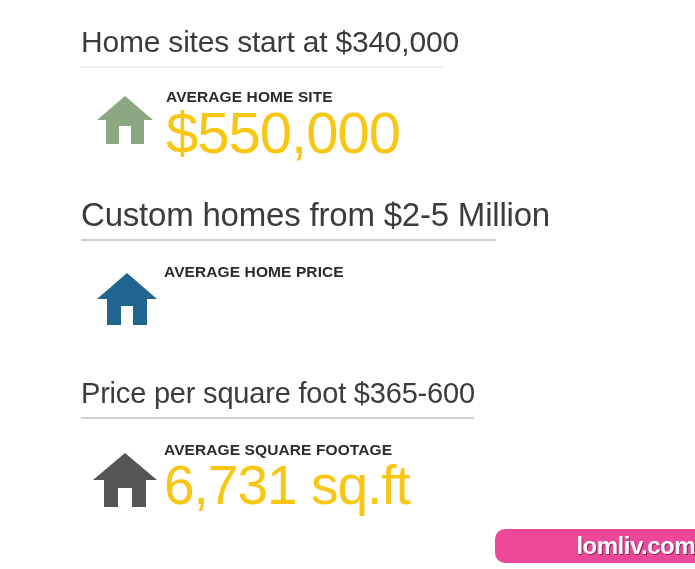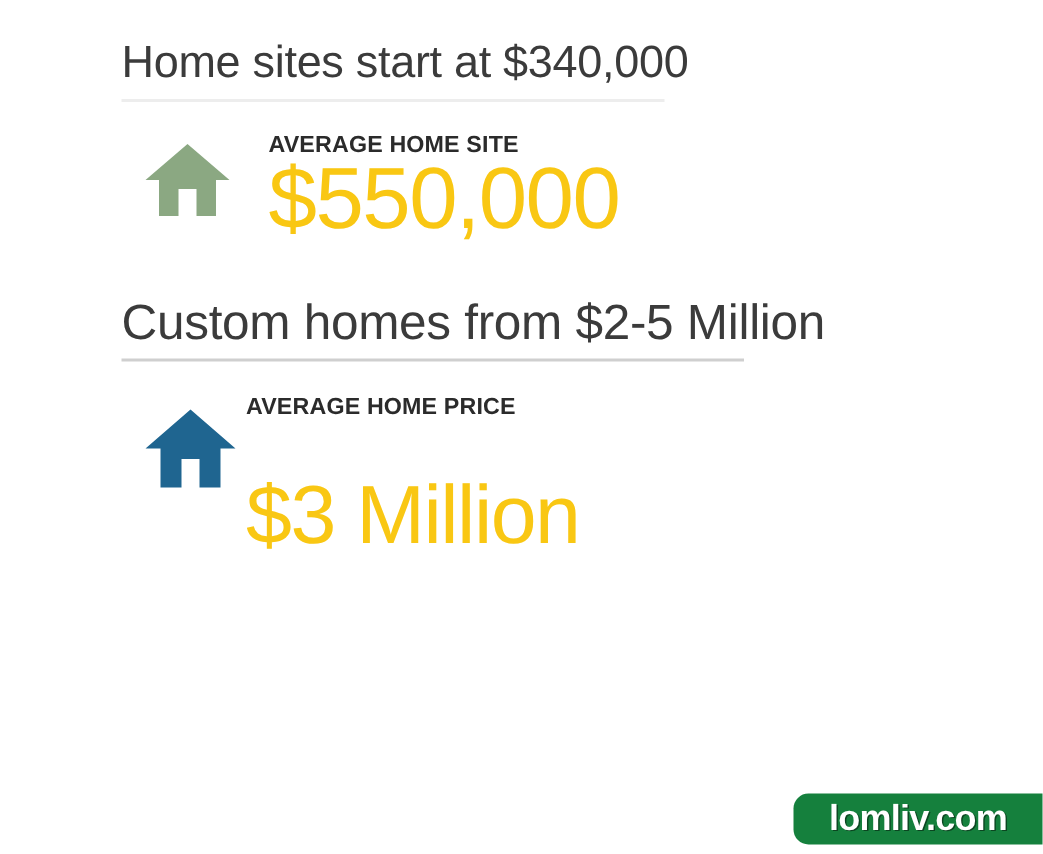--- a/index.html
+++ b/index.html
@@ -76,21 +76,21 @@
     margin-top: 6px;
   }
   .house-icon-2 { width: 62px; height: 56px; margin-top: 8px; }
   .house-icon-3 { width: 66px; height: 58px; margin-top: 10px; }
 
   .house-icon svg { display: block; width: 100%; height: 100%; }
 
   .stat-text {
     display: flex;
     flex-direction: column;
-    margin-left: 25px;
+    margin-left: 12px;
   }
   .stat-text-2 { margin-left: 6px; gap: 36px; }
   .stat-text-3 { margin-left: 6px; }
 
   .stat-label {
     font-family: "Liberation Sans", sans-serif;
     font-weight: bold;
     font-size: 15.5px;
     line-height: 17px;
     letter-spacing: 0.1px;
@@ -109,27 +109,27 @@
     margin-top: -2px;
   }
   .stat-value-2 { font-size: 55px; line-height: 58px; }
   .stat-value-3 { font-size: 55px; line-height: 58px; }
 
   
   .watermark {
     position: absolute;
     right: 0px;
     bottom: 6px;
-    width: 166px;
+    width: 200px;
     height: 34px;
-    background: #15803d;
+    background: #ec4899;
     border-radius: 10px 0 0 10px;
     display: flex;
     align-items: center;
-    justify-content: center;
+    justify-content: flex-end;
   }
   .watermark-text {
     font-family: "Liberation Sans", sans-serif;
     font-weight: bold;
     font-size: 24px;
     line-height: 24px;
     letter-spacing: -0.5px;
     color: #ffffff;
     text-shadow: 1px 1px 0 rgba(0,0,0,0.45);
   }
@@ -159,23 +159,37 @@
     <div class="headline headline-2">Custom homes from $2-5 Million</div>
     <div class="divider div-2"></div>
     <div class="stat-row stat-row-2">
       <span class="house-icon house-icon-2">
         <svg viewBox="0 0 62 56" xmlns="http://www.w3.org/2000/svg">
           <path d="M31 2 L61 28 L51 28 L51 54 L37 54 L37 35 L25 35 L25 54 L11 54 L11 28 L1 28 Z" fill="#1f6590"></path>
         </svg>
       </span>
       <span class="stat-text stat-text-2">
         <span class="stat-label">AVERAGE HOME PRICE</span>
-        <span class="stat-value stat-value-2">$3 Million</span>
       </span>
     </div>
   </div>
 
+  <div class="section sec-3">
+    <div class="headline headline-3">Price per square foot $365-600</div>
+    <div class="divider div-3"></div>
+    <div class="stat-row stat-row-3">
+      <span class="house-icon house-icon-3">
+        <svg viewBox="0 0 66 58" xmlns="http://www.w3.org/2000/svg">
+          <path d="M33 2 L65 29 L54 29 L54 56 L40 56 L40 37 L26 37 L26 56 L12 56 L12 29 L1 29 Z" fill="#555555"></path>
+        </svg>
+      </span>
+      <span class="stat-text stat-text-3">
+        <span class="stat-label">AVERAGE SQUARE FOOTAGE</span>
+        <span class="stat-value stat-value-3">6,731 sq.ft</span>
+      </span>
+    </div>
+  </div>
 
   <div class="watermark">
     <span class="watermark-text">lomliv.com</span>
   </div>
 
 </div>
 
 </body></html>

